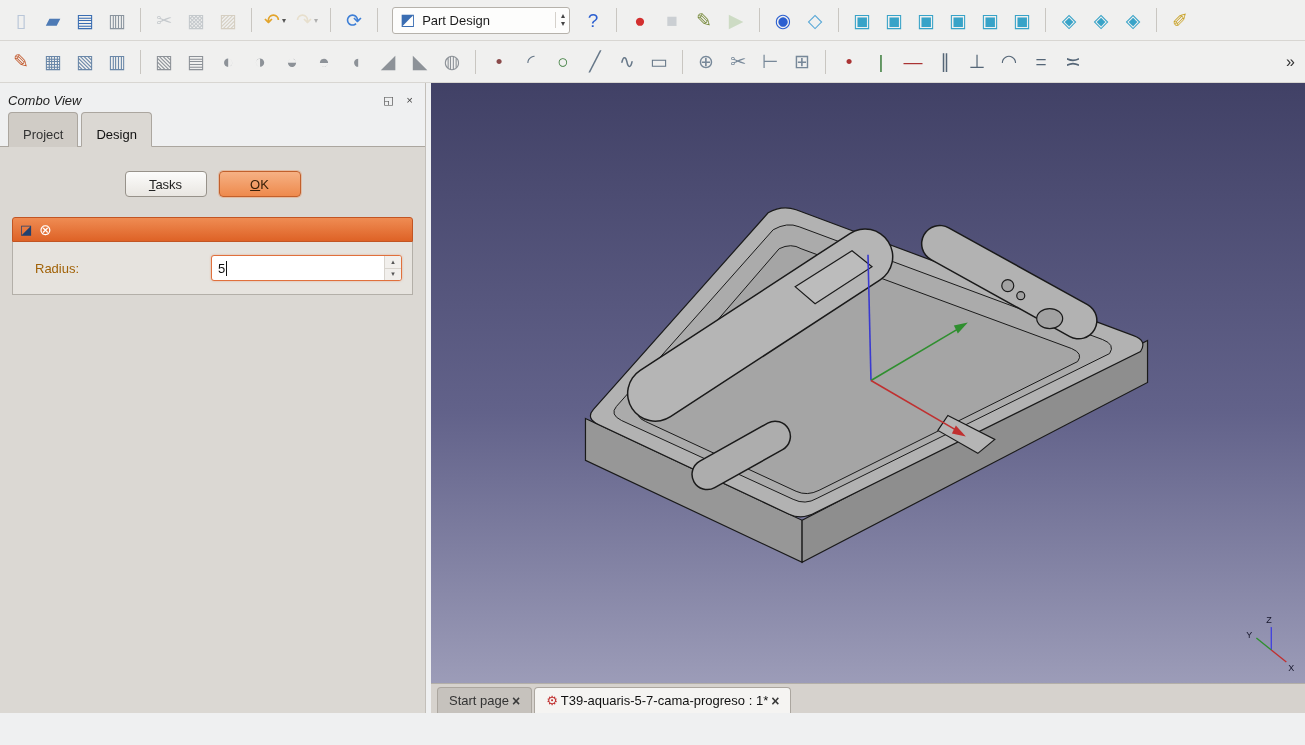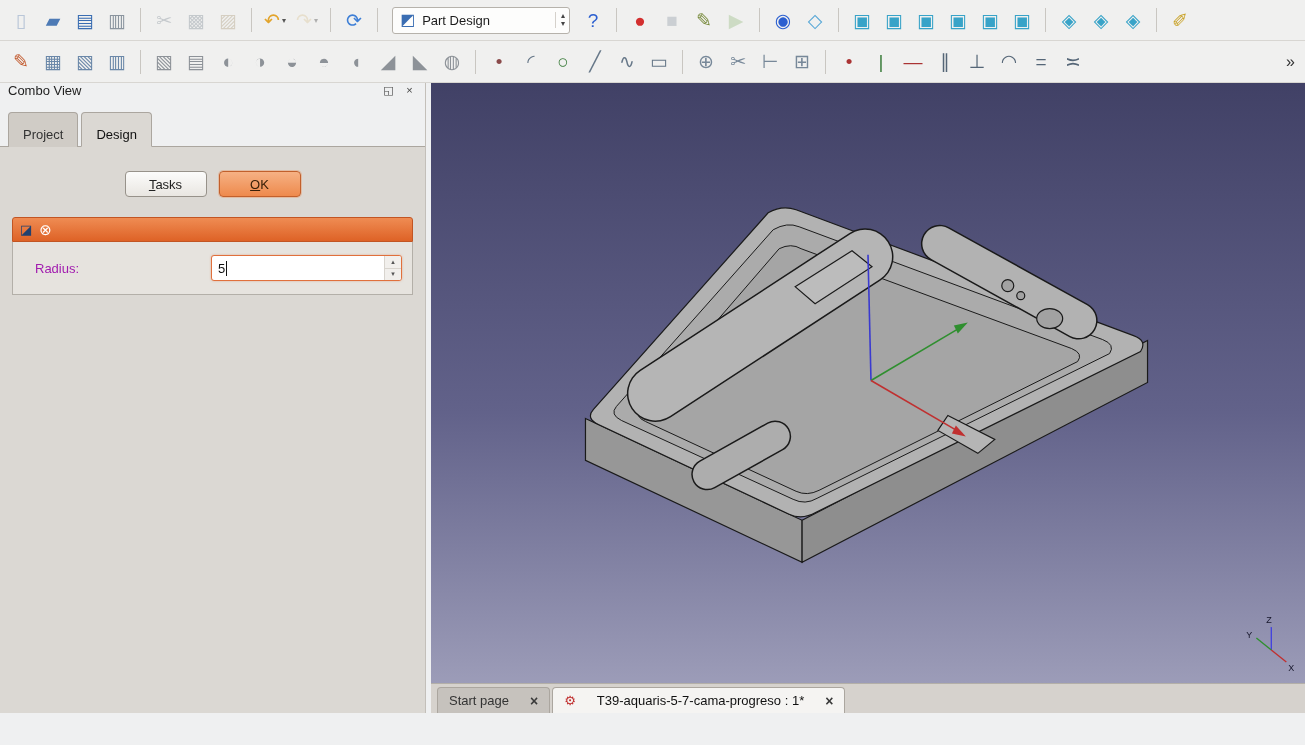--- a/index.html
+++ b/index.html
@@ -20,59 +20,59 @@
   .overflow { margin-left:auto; font-size:16px; color:#333; padding:0 4px; }
 
   .wb-combo { display:flex; align-items:center; gap:7px; background:#fdfdfc; border:1px solid #b6b2ab; border-radius:3px; height:27px; padding:0 4px 0 7px; margin:0 8px; width:178px; }
   .wb-icon { font-size:16px; color:#3a6db2; line-height:1; }
   .wb-label { flex:1; font-size:13px; color:#1c1c1c; }
   .wb-spin { display:flex; flex-direction:column; align-items:center; justify-content:center; border-left:1px solid #d5d1cb; padding-left:5px; line-height:1; }
   .wb-spin span { font-size:8px; color:#444; }
 
   
   .combo-view { position:absolute; left:0; top:83px; width:426px; bottom:32px; background:#dbd8d3; border-right:1px solid #c3bfb9; }
-  .cv-header { height:25px; display:flex; align-items:flex-start; padding:0 8px; background:#eff0f1; }
+  .cv-header { height:25px; display:flex; align-items:flex-end; padding:0 8px; background:#eff0f1;font-style:italic; }
   .cv-title { flex:1; font-size:13px; color:#222; }
   .cv-btn { width:15px; height:15px; display:flex; align-items:center; justify-content:center; font-size:11px; color:#444; margin-left:6px; line-height:1; }
   .cv-tabs { display:flex; gap:3px; padding:4px 8px 0; background:#eff0f1; border-bottom:1px solid #aba69f; }
   .cv-tab { padding:14px 14px 4px; font-size:13px; background:#d0ccc6; border:1px solid #aba69f; border-bottom:none; border-radius:4px 4px 0 0; margin-bottom:-1px; color:#333; }
   .cv-tab.active { background:#dbd8d3; border-bottom:1px solid #dbd8d3; color:#111; }
   .cv-content { padding-top:24px; height:calc(100% - 63px); }
 
   .task-buttons { display:flex; justify-content:center; gap:12px; }
   .btn { width:82px; height:26px; border-radius:4px; border:1px solid #97928a; background:linear-gradient(#fcfcfb,#e9e6e1); display:flex; align-items:center; justify-content:center; font-size:13px; color:#222; cursor:default; }
   .btn.ok { background:linear-gradient(#f6b184,#ee8a4d); border:1px solid #c2602c; box-shadow:0 0 0 1px rgba(238,138,77,.35); color:#3a2008; }
   .btn-label { display:block; }
   .btn-label::first-letter { text-decoration:underline; }
 
   .task-section { margin:20px 12px 0; }
   .section-header { height:25px; display:flex; align-items:center; gap:7px; padding:0 7px; background:linear-gradient(#ef8c53,#de6226); border:1px solid #c25523; border-radius:3px 3px 0 0; }
   .section-icon { font-size:13px; color:#21406e; line-height:1; }
   .section-title { flex:1; color:#fff; font-weight:bold; font-size:13px; text-shadow:0 1px 1px rgba(90,30,0,.45); }
   .section-collapse { color:#fff; font-size:15px; line-height:1; }
   .section-body { background:#e6e3de; border:1px solid #b3afa8; border-top:none; padding:13px 10px; display:flex; align-items:center; }
-  .radius-label { width:188px; font-size:13px; color:#a21caf; padding-left:12px; }
+  .radius-label { width:188px; font-size:13px; color:#a16207; padding-left:12px; }
   .spinbox { flex:1; height:26px; display:flex; background:#fff; border:1px solid #e0703c; border-radius:3px; box-shadow:0 0 2px rgba(224,112,60,.5); }
   .spin-value { flex:1; display:flex; align-items:center; padding:0 6px; font-size:13px; color:#111; }
   .caret { display:inline-block; width:1px; height:15px; background:#111; margin-left:1px; animation:blink 1.1s steps(1) infinite; }
   @keyframes blink { 50% { opacity:0; } }
   .spin-buttons { width:17px; display:flex; flex-direction:column; border-left:1px solid #d8d4ce; }
   .spin-up, .spin-down { flex:1; display:flex; align-items:center; justify-content:center; font-size:7px; color:#555; background:#f1efec; }
   .spin-up { border-bottom:1px solid #d8d4ce; border-radius:0 2px 0 0; }
   .spin-down { border-radius:0 0 2px 0; }
 
   .splitter { position:absolute; left:426px; top:83px; width:5px; bottom:62px; background:#eff0f1; }
 
   
   .viewport { position:absolute; left:431px; right:0; top:83px; bottom:62px; background:linear-gradient(180deg,#414166 0%,#62628a 55%,#9c9cb8 100%); }
   .viewport svg { width:100%; height:100%; display:block; }
 
   
   .mdi-tabbar { position:absolute; left:431px; right:0; bottom:32px; height:30px; background:#d6d2cd; border-top:1px solid #b3afa8; display:flex; align-items:flex-end; padding:0 0 0 6px; gap:2px; }
-  .mdi-tab { display:flex; align-items:center; gap:21px; height:26px; padding:0 11px; background:#c6c2bd; border:1px solid #aba69f; border-bottom:none; border-radius:4px 4px 0 0; font-size:13px; color:#333; }
+  .mdi-tab { display:flex; align-items:center; gap:3px; height:26px; padding:0 11px; background:#c6c2bd; border:1px solid #aba69f; border-bottom:none; border-radius:4px 4px 0 0; font-size:13px; color:#333; }
   .mdi-tab.active { background:#f5f4f2; color:#111; }
   .mdi-icon { font-size:13px; color:#c03030; line-height:1; }
   .mdi-close { font-size:14px; font-weight:bold; color:#3a3a3a; line-height:1; }
 
   
   .statusbar { position:absolute; left:0; right:0; bottom:0; height:32px; background:#efedea; border-top:1px solid #c6c2bc; display:flex; align-items:center; justify-content:flex-end; padding-right:14px; font-size:13px; color:#222; }
 </style>
 </head>
 <body>
 

